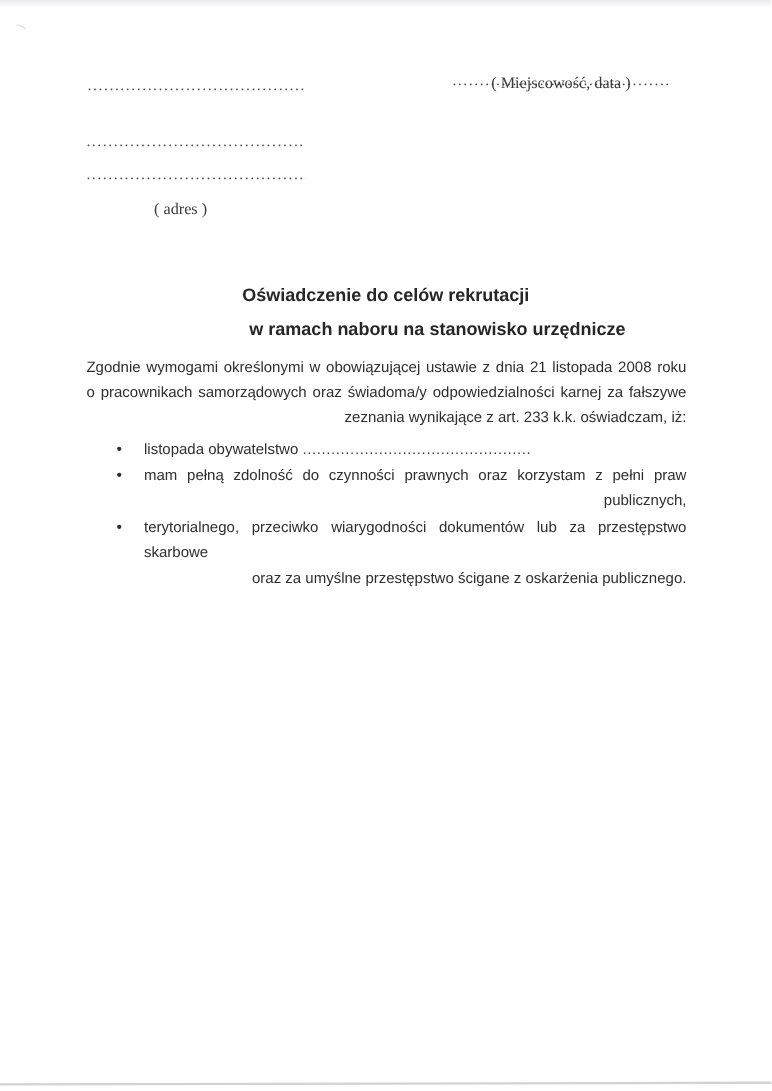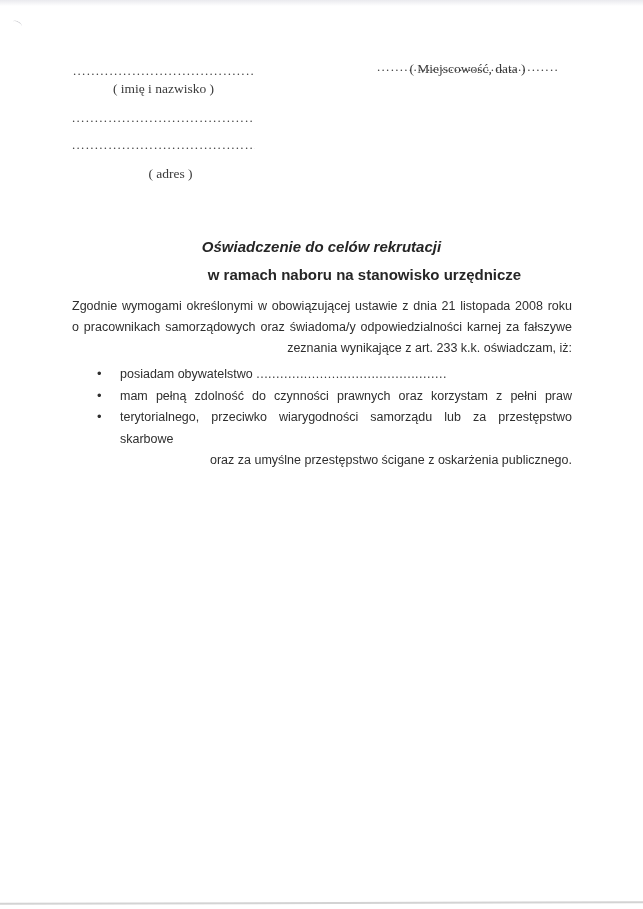--- a/index.html
+++ b/index.html
@@ -58,33 +58,33 @@
   .hlabel {
     position: absolute;
     font-family: "Liberation Serif", serif;
     font-size: 13.5px;
     color: #3b3b3b;
     text-align: center;
     line-height: 16px;
   }
   .lb-name  { left: 73px;  top: 81px;  width: 181px; }
   .lb-place { left: 377px; top: 61px;  width: 181px; }
-  .lb-addr  { left: 80px;  top: 166px; width: 181px; }
+  .lb-addr  { left: 60px;  top: 166px; width: 181px; }
   
   .title-line {
     position: absolute;
     left: 0;
     width: 643px;
     text-align: center;
     font-weight: bold;
     font-size: 15px;
     color: #262626;
     line-height: 18px;
   }
-  .tl1 { top: 238px; font-style: italic; }
+  .tl1 { top: 238px; }
   .tl2 { top: 266px; margin-left: 43px; }
   
   .intro {
     position: absolute;
     left: 72px;
     top: 296px;
     width: 500px;
     font-size: 12.5px;
     line-height: 21px;
     color: #2e2e2e;
@@ -122,47 +122,47 @@
 </head>
 <body>
 
 <div class="page">
 
   <div class="top-shade"></div>
   <div class="smudge"></div>
   <div class="bottom-edge"></div>
 
   <div class="dotline dl-name">............................................</div>
-  <div class="hlabel lb-name">( imię i nazwisko )</div>
 
   <div class="dotline dl-place">............................................</div>
   <div class="hlabel lb-place">( Miejscowość, data )</div>
 
   <div class="dotline dl-addr1">............................................</div>
   <div class="dotline dl-addr2">............................................</div>
   <div class="hlabel lb-addr">( adres )</div>
 
   <div class="title-line tl1">Oświadczenie do celów rekrutacji</div>
   <div class="title-line tl2">w ramach naboru na stanowisko urzędnicze</div>
 
   <div class="intro">
     <div class="jl">Zgodnie wymogami określonymi w obowiązującej ustawie z dnia 21 listopada 2008 roku</div>
     <div class="jl">o pracownikach  samorządowych oraz świadoma/y odpowiedzialności karnej za fałszywe</div>
     <div class="ll">zeznania wynikające z art. 233 k.k. oświadczam, iż:</div>
   </div>
 
   <ul class="bullets">
     <li>
       <span class="bmark">•</span>
-      <span>posiadam obywatelstwo </span><span class="bfill">................................................</span>
+      <span>listopada obywatelstwo </span><span class="bfill">................................................</span>
     </li>
     <li>
       <span class="bmark">•</span>
       <div class="jl">mam pełną zdolność do czynności prawnych oraz korzystam z pełni praw</div>
+      <div class="ll">publicznych,</div>
     </li>
     <li>
       <span class="bmark">•</span>
-      <div class="jl">terytorialnego, przeciwko wiarygodności samorządu lub za przestępstwo skarbowe</div>
+      <div class="jl">terytorialnego, przeciwko wiarygodności dokumentów lub za przestępstwo skarbowe</div>
       <div class="ll">oraz za umyślne przestępstwo ścigane z oskarżenia publicznego.</div>
     </li>
   </ul>
 
 </div>
 
 </body></html>

